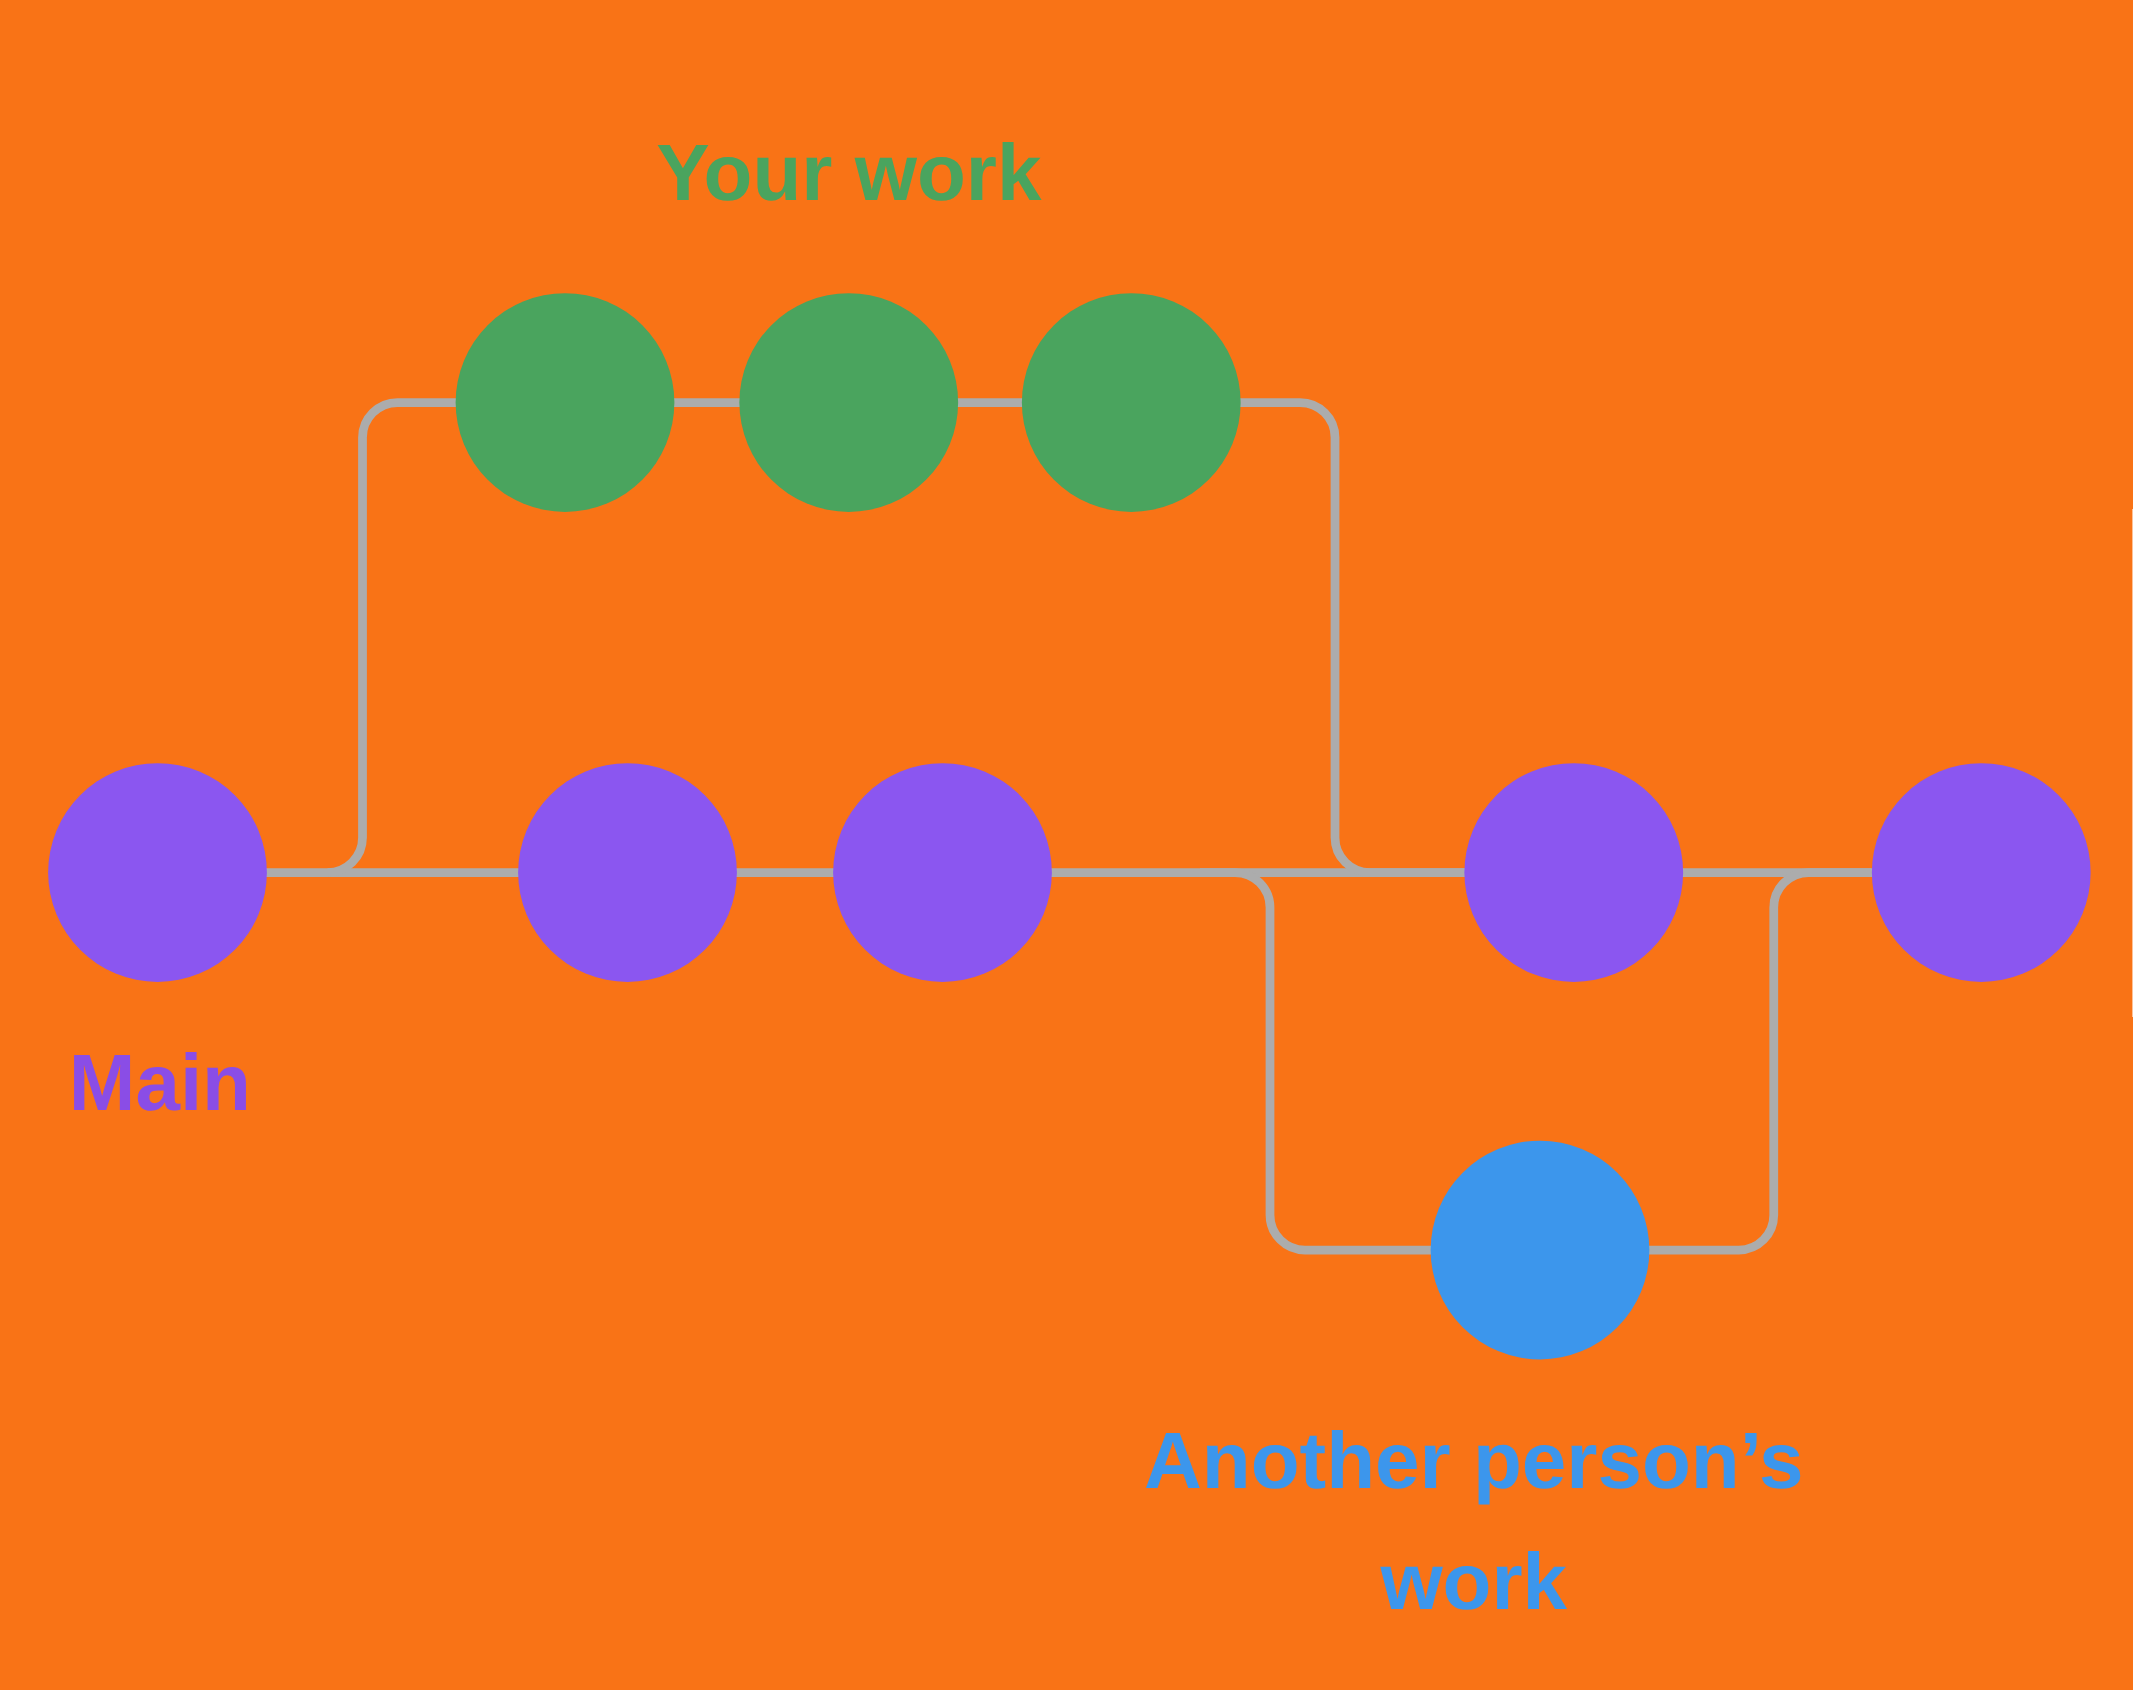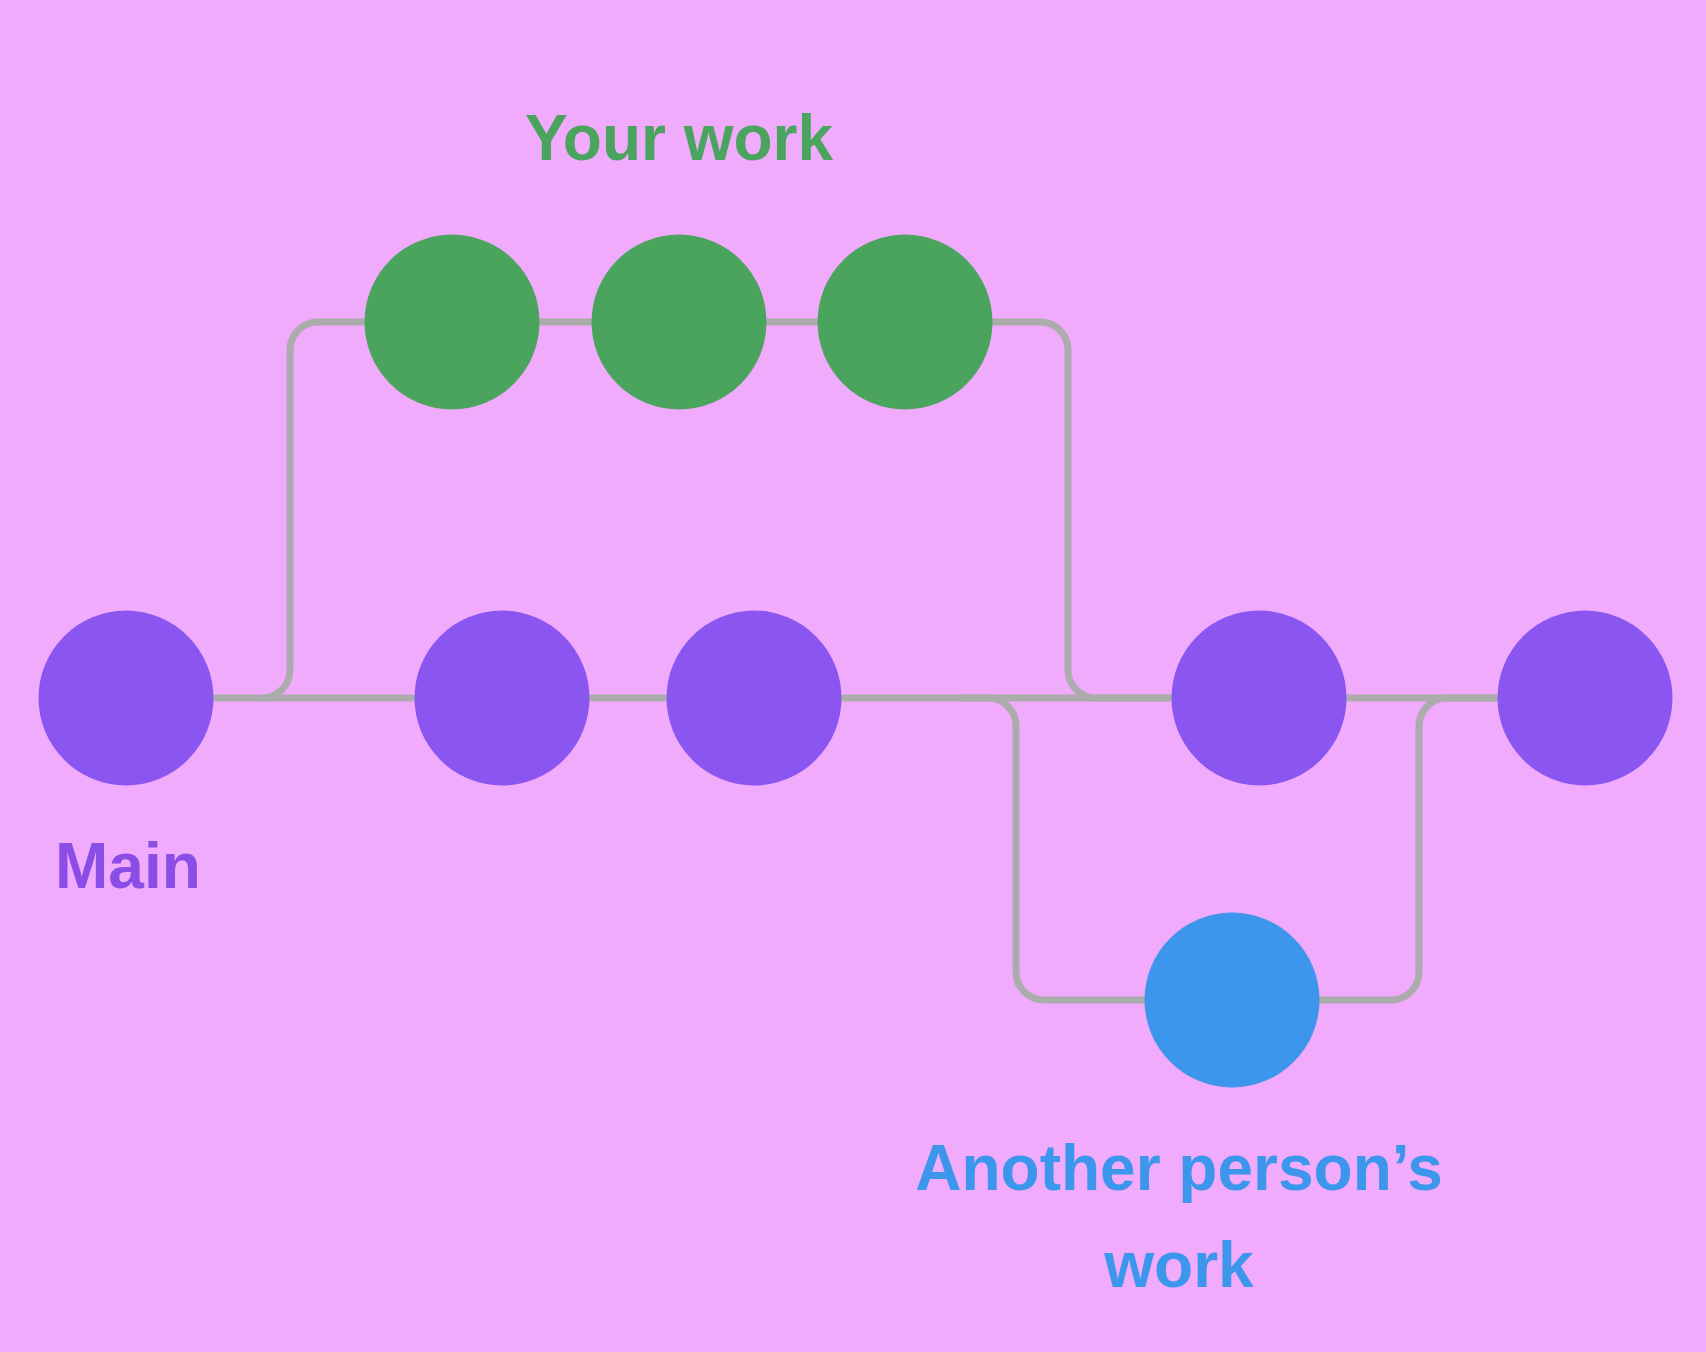--- a/index.html
+++ b/index.html
@@ -4,21 +4,21 @@
 <style>
   html, body {
     margin: 0;
     padding: 0;
     background: #ffffff;
   }
   .canvas {
     position: relative;
     width: 1706px;
     height: 1352px;
-    background: #f0abfc;
+    background: #f97316;
     font-family: "Liberation Sans", sans-serif;
     overflow: hidden;
   }
   svg text {
     font-family: "Liberation Sans", sans-serif;
     font-weight: 700;
   }
   .branch-label { font-size: 64px; }
 </style>
 </head>

